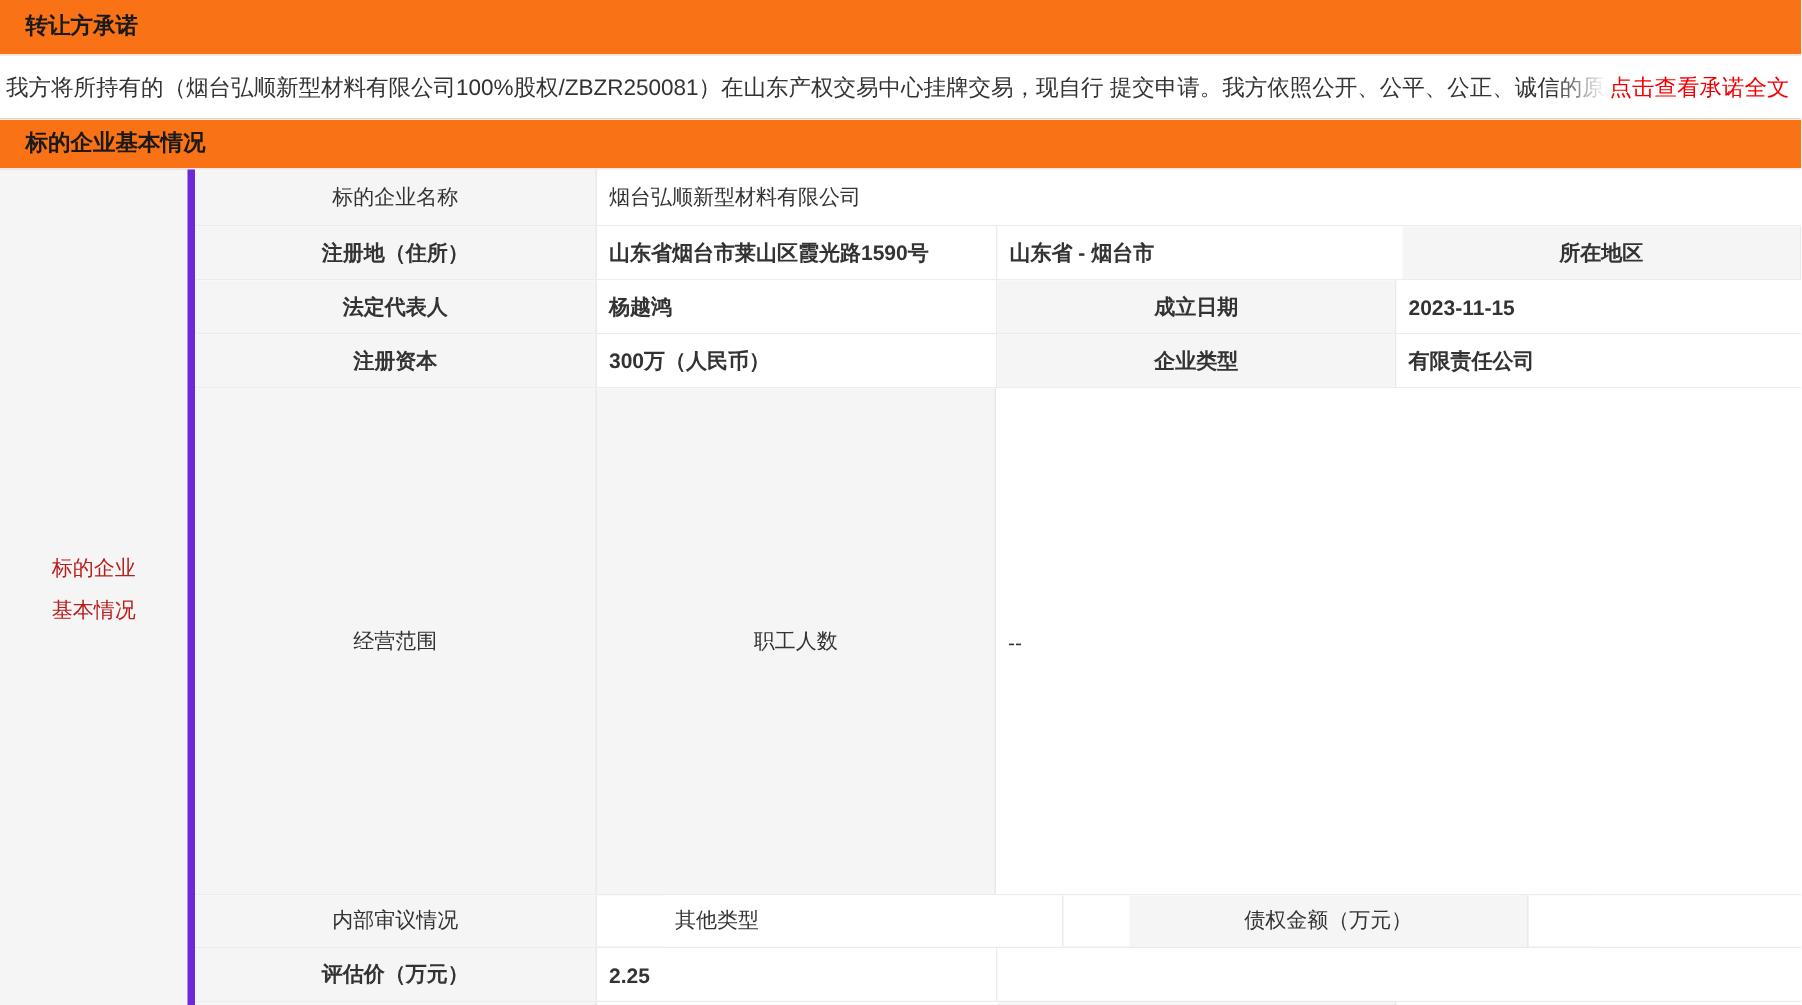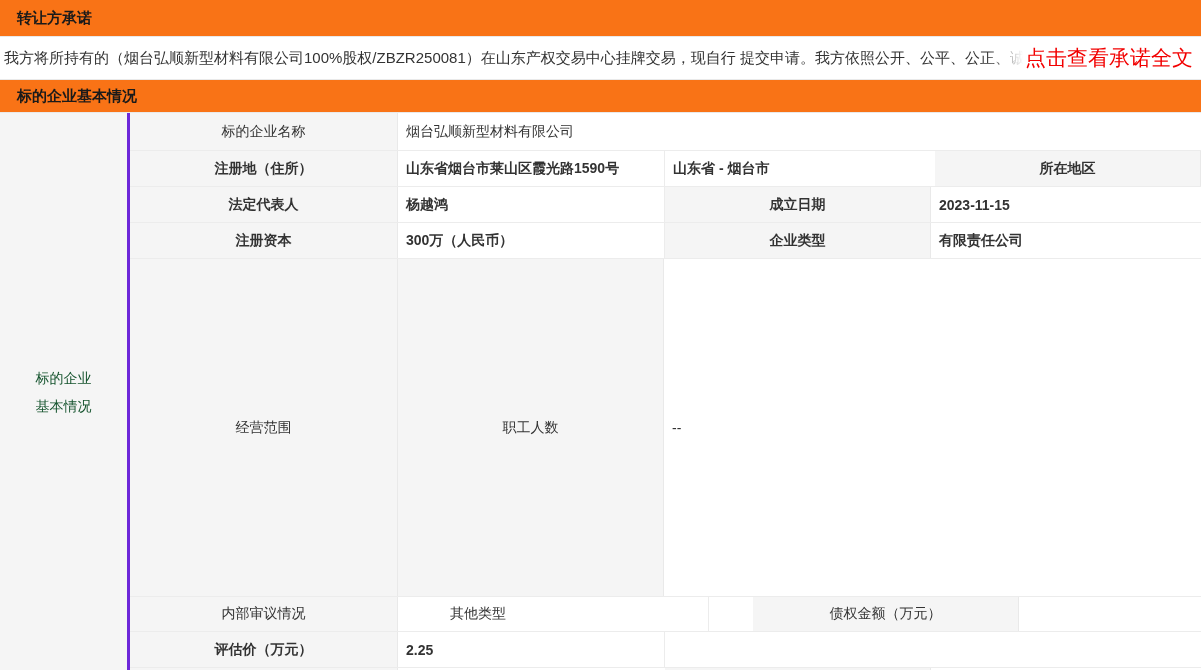--- a/index.html
+++ b/index.html
@@ -28,31 +28,31 @@
     height:42px; display:flex; align-items:center;
     padding:0 8px 0 4px; font-size:15px; color:#333;
     background:#fff; overflow:hidden;
   }
   .notice-text {
     flex:1 1 auto; white-space:nowrap; overflow:hidden;
     -webkit-mask-image:linear-gradient(to right,#000 calc(100% - 34px),transparent 100%);
     mask-image:linear-gradient(to right,#000 calc(100% - 34px),transparent 100%);
   }
   .notice-link {
-    flex:0 0 auto; margin-left:2px; color:#f20000; font-size:21px;
+    flex:0 0 auto; margin-left:2px; color:#f20000; font-size:15px;
     cursor:pointer; white-space:nowrap;
   }
 
   
   .info-table { display:flex; width:1201px; height:557px; font-size:14px; }
   .group-col {
     width:130px; flex:0 0 130px; background:#f5f5f5;
-    border-right:3px solid #6d28d9;
+    border-right:5px solid #6d28d9;
     display:flex; flex-direction:column; align-items:center; justify-content:center;
-    color:#14532d; line-height:28px;
+    color:#b91c1c; line-height:28px;
   }
   .rows { flex:1 1 auto; display:flex; flex-direction:column; }
   .row { display:flex; border-bottom:1px solid #ececec; background:#fff; }
   .row.no-border { border-bottom:none; }
   .cell { display:flex; align-items:center; overflow:hidden; }
   .lbl {
     background:#f5f5f5; justify-content:center; text-align:center;
     border-right:1px solid #e9e9e9; color:#333;
   }
   .lbl.c1 { width:268px; flex:0 0 268px; }

